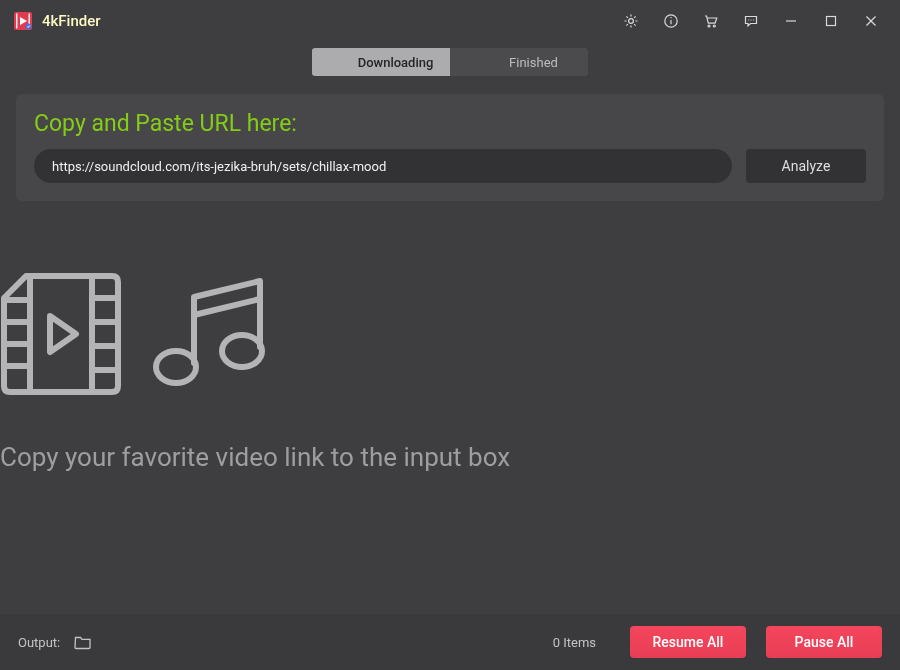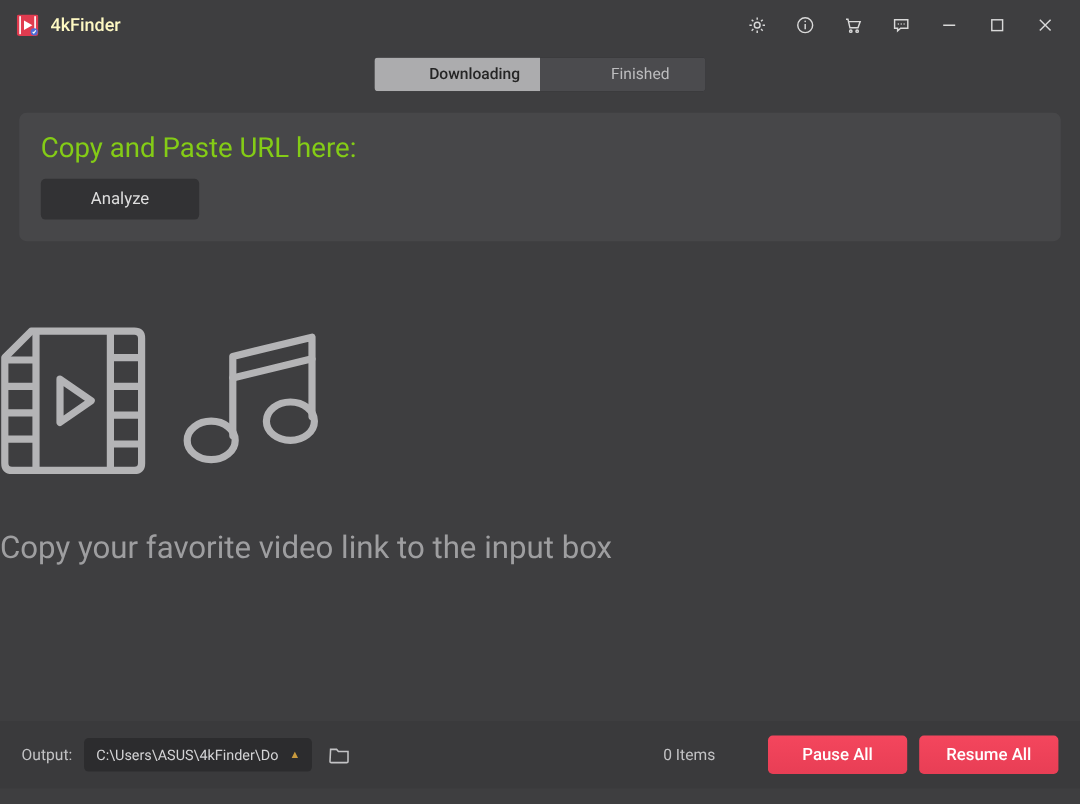--- a/index.html
+++ b/index.html
@@ -82,21 +82,21 @@
     height: 34px;
     background: #323234;
     border: none;
     border-radius: 17px;
     padding: 0 18px;
     color: #efefef;
     font-size: 13px;
     outline: none;
   }
   .analyze-btn {
-    width: 132px;
+    width: 120px;
     height: 34px;
     background: #323234;
     border: none;
     border-radius: 4px;
     color: #dedede;
     font-size: 14px;
     cursor: pointer;
   }
 
   
@@ -116,21 +116,21 @@
   }
   .hero-text {
     color: #9e9ea0;
     font-size: 26px;
     font-weight: 400;
   }
 
   
   .footer {
     position: absolute;
-    left: 0; right: 0; bottom: 13px;
+    left: 0; right: 0; bottom: 0;
     height: 56px;
     background: #3a3a3c;
     display: flex;
     align-items: center;
     padding: 0 18px;
     gap: 10px;
   }
   .out-label {
     color: #c3c3c5;
     font-size: 13px;
@@ -245,20 +245,21 @@
 <div class="tabs">
   <div class="tab-group">
     <div class="tab active">Downloading</div>
     <div class="tab inactive">Finished</div>
   </div>
 </div>
 
 <div class="url-panel">
   <div class="url-label">Copy and Paste URL here:</div>
   <div class="url-row">
+    <input class="url-input" value="https://soundcloud.com/its-jezika-bruh/sets/chillax-mood" style="">
     <button class="analyze-btn">Analyze</button>
   </div>
 </div>
 
 <div class="hero">
   <div class="hero-icons">
     <span>
       <svg width="122" height="128" viewBox="0 0 122 128" fill="none" stroke="#b4b4b6" stroke-width="6" stroke-linejoin="round">
         <path d="M26 6 H112 Q118 6 118 12 V116 Q118 122 112 122 H10 Q4 122 4 116 V28 Z"></path>
         <line x1="30" y1="6" x2="30" y2="122"></line>
@@ -281,26 +282,22 @@
         <ellipse cx="26" cy="92" rx="20" ry="16"></ellipse>
         <ellipse cx="92" cy="76" rx="20" ry="16"></ellipse>
       </svg>
     </span>
   </div>
   <div class="hero-text">Copy your favorite video link to the input box</div>
 </div>
 
 <div class="footer">
   <span class="out-label">Output:</span>
-  <div class="out-path">
-    <span class="txt">C:\Users\ASUS\4kFinder\Do</span>
-    <span class="caret">▲</span>
-  </div>
   <span class="folder-btn">
     <svg width="18" height="16" viewBox="0 0 18 16" fill="none" stroke="currentColor" stroke-width="1.3">
       <path d="M1.5 3.5 h5 l1.5 1.8 h8 v8.2 a1 1 0 0 1 -1 1 h-13 a1 1 0 0 1 -1 -1 z"></path>
     </svg>
   </span>
   <span class="footer-spacer"></span>
   <span class="items-label">0 Items</span>
+  <button class="action-btn">Resume All</button>
   <button class="action-btn" style="margin-left:10px">Pause All</button>
-  <button class="action-btn">Resume All</button>
 </div>
 
 </body></html>

